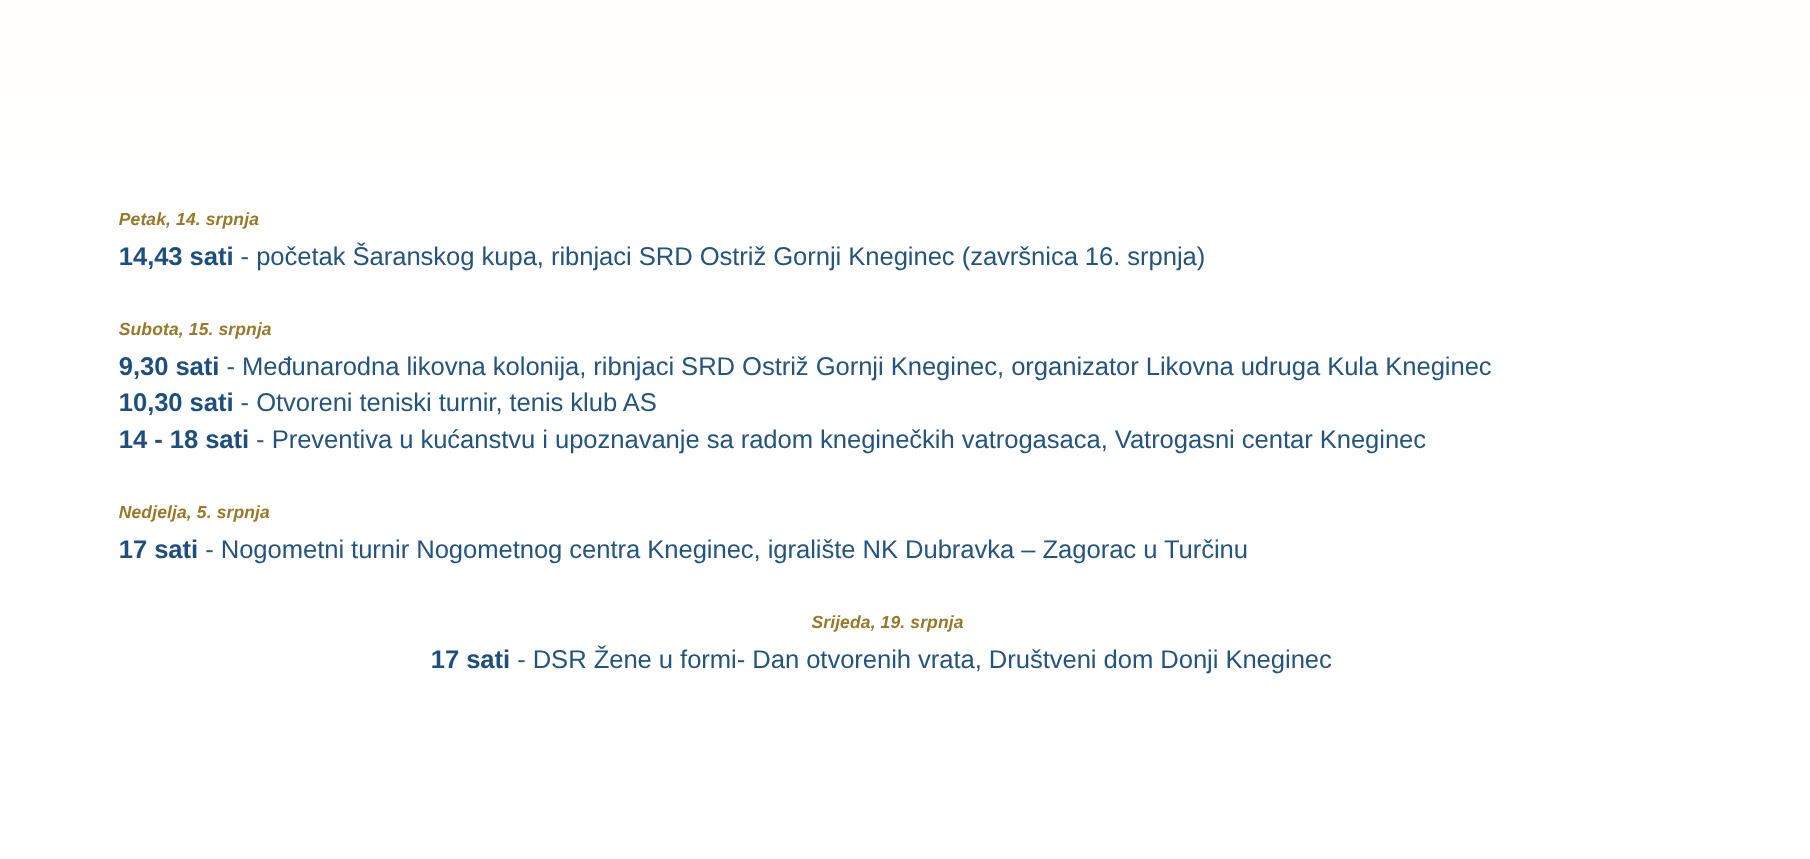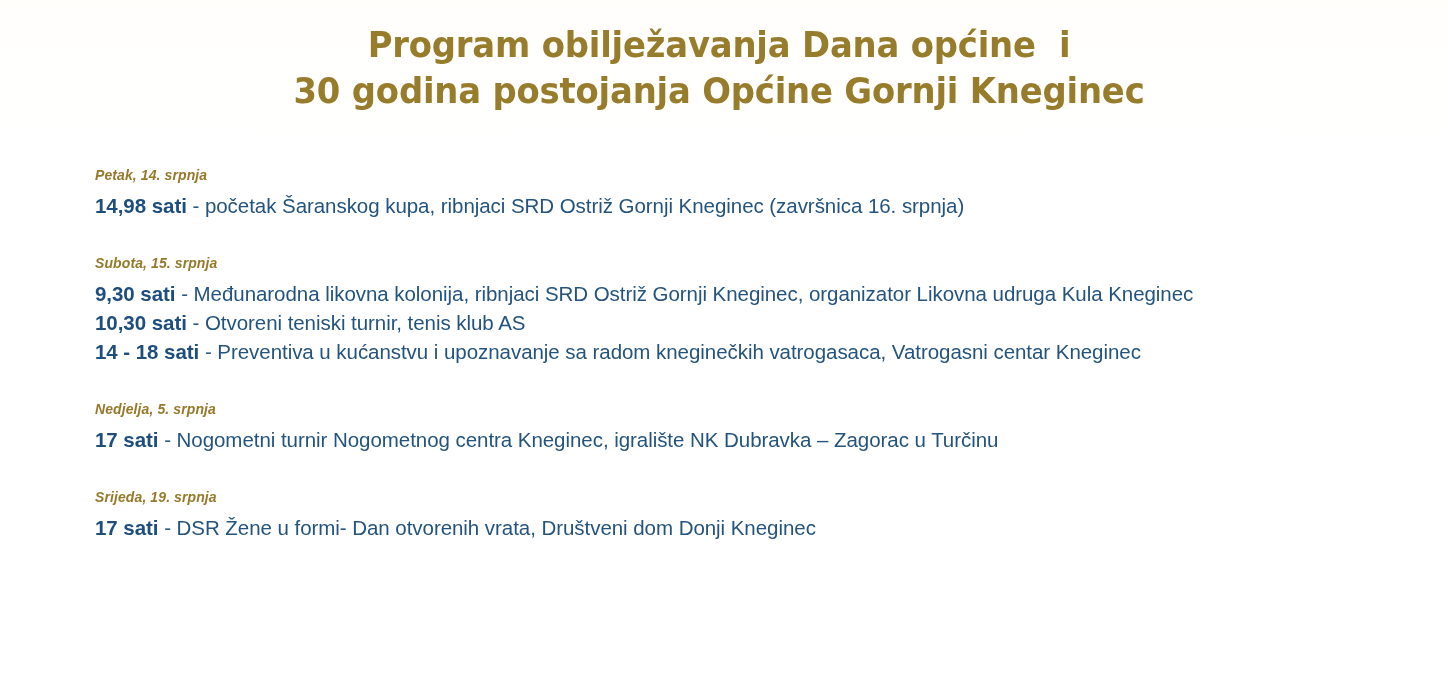--- a/index.html
+++ b/index.html
@@ -53,20 +53,21 @@
     left: 95px;
     top: 160px;
     width: 1230px;
   }
 
   .day-group {
     margin-bottom: 28px;
   }
   .day-group:last-child {
     margin-bottom: 0;
+    text-align: center;
   }
 
   .day-heading {
     color: #96792a;
     font-family: "Liberation Sans", "DejaVu Sans", sans-serif;
     font-style: italic;
     font-weight: 700;
     font-size: 14px;
     line-height: 30px;
     letter-spacing: 0.1px;
@@ -93,29 +94,25 @@
   .entry .desc {
     font-weight: 400;
     color: #24547e;
   }
 </style>
 </head>
 <body>
 
 <div class="poster">
 
-  <div class="title-block">
-    <span class="title-line">Program obilježavanja Dana općine  i</span>
-    <span class="title-line">30 godina postojanja Općine Gornji Kneginec</span>
-  </div>
 
   <div class="program">
       <div class="day-group">
         <div class="day-heading">Petak, 14. srpnja</div>
-        <div class="entry"><span class="time">14,98 sati</span><span class="sep"> - </span><span class="desc">početak Šaranskog kupa, ribnjaci SRD Ostriž Gornji Kneginec (završnica 16. srpnja)</span></div>
+        <div class="entry"><span class="time">14,43 sati</span><span class="sep"> - </span><span class="desc">početak Šaranskog kupa, ribnjaci SRD Ostriž Gornji Kneginec (završnica 16. srpnja)</span></div>
       </div>
       <div class="day-group">
         <div class="day-heading">Subota, 15. srpnja</div>
         <div class="entry"><span class="time">9,30 sati</span><span class="sep"> - </span><span class="desc">Međunarodna likovna kolonija, ribnjaci SRD Ostriž Gornji Kneginec, organizator Likovna udruga Kula Kneginec</span></div>
         <div class="entry"><span class="time">10,30 sati</span><span class="sep"> - </span><span class="desc">Otvoreni teniski turnir, tenis klub AS</span></div>
         <div class="entry"><span class="time">14 - 18 sati</span><span class="sep"> - </span><span class="desc">Preventiva u kućanstvu i upoznavanje sa radom kneginečkih vatrogasaca, Vatrogasni centar Kneginec</span></div>
       </div>
       <div class="day-group">
         <div class="day-heading">Nedjelja, 5. srpnja</div>
         <div class="entry"><span class="time">17 sati</span><span class="sep"> - </span><span class="desc">Nogometni turnir Nogometnog centra Kneginec, igralište NK Dubravka – Zagorac u Turčinu</span></div>

